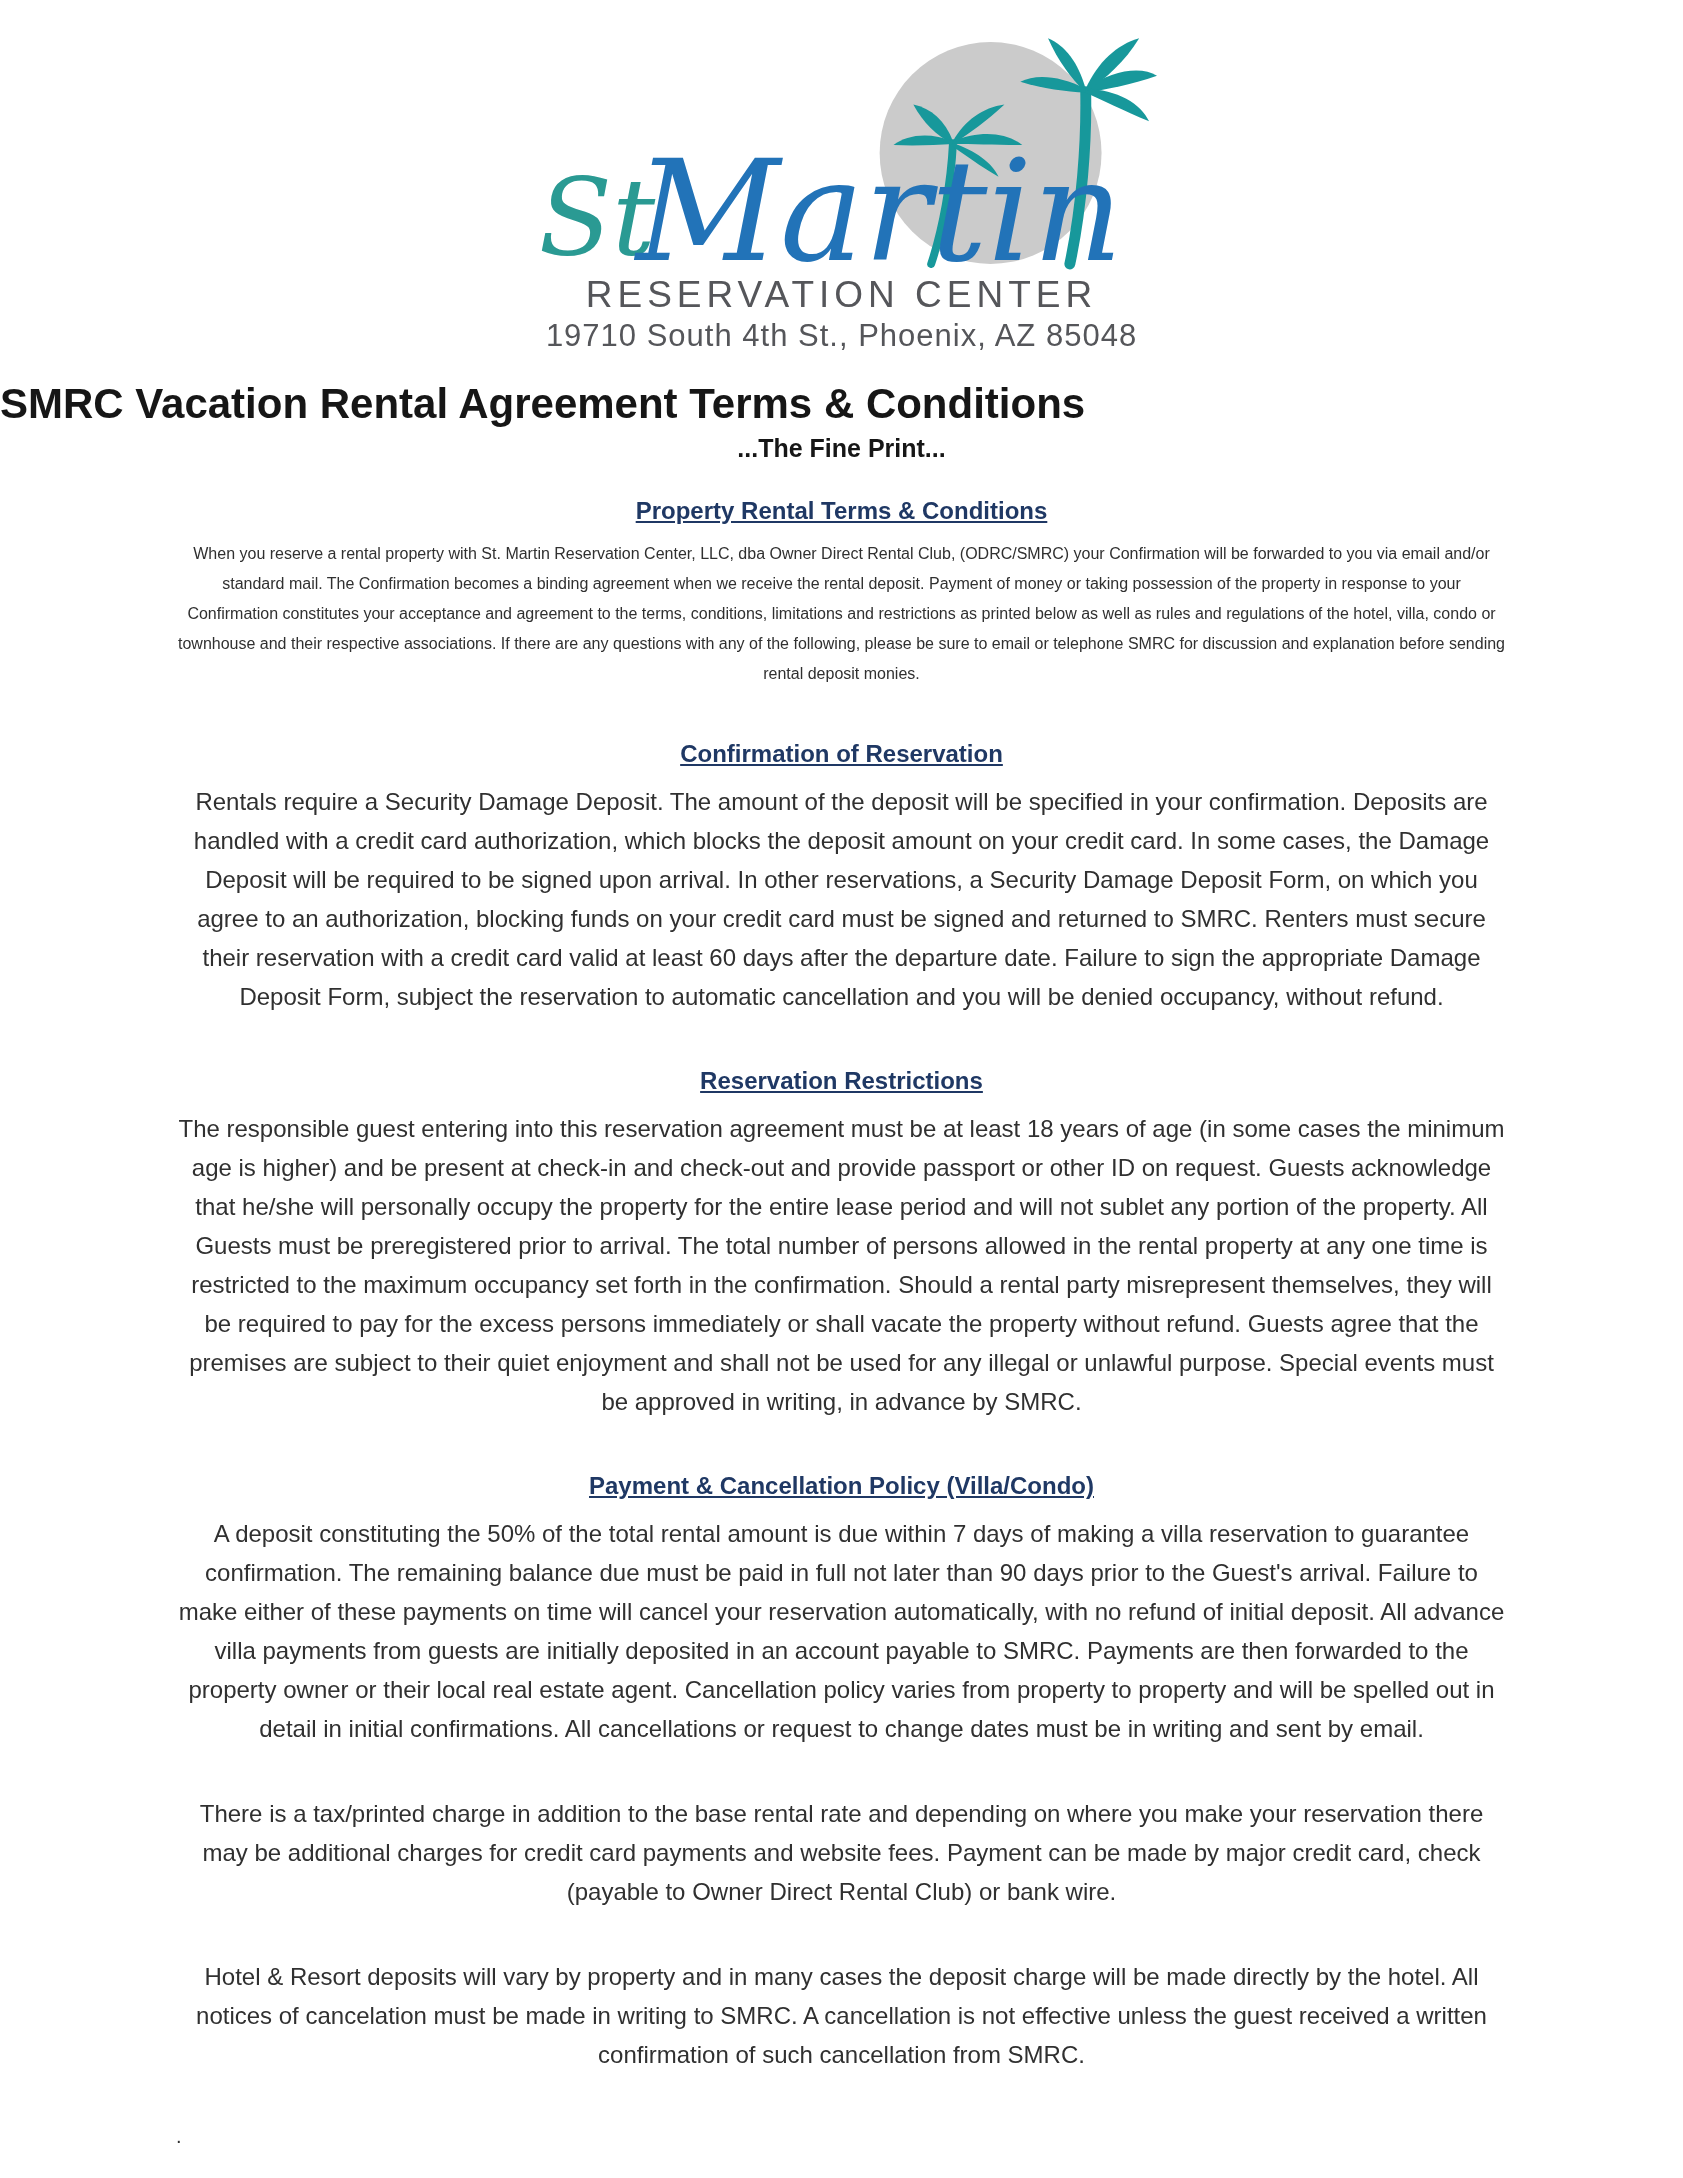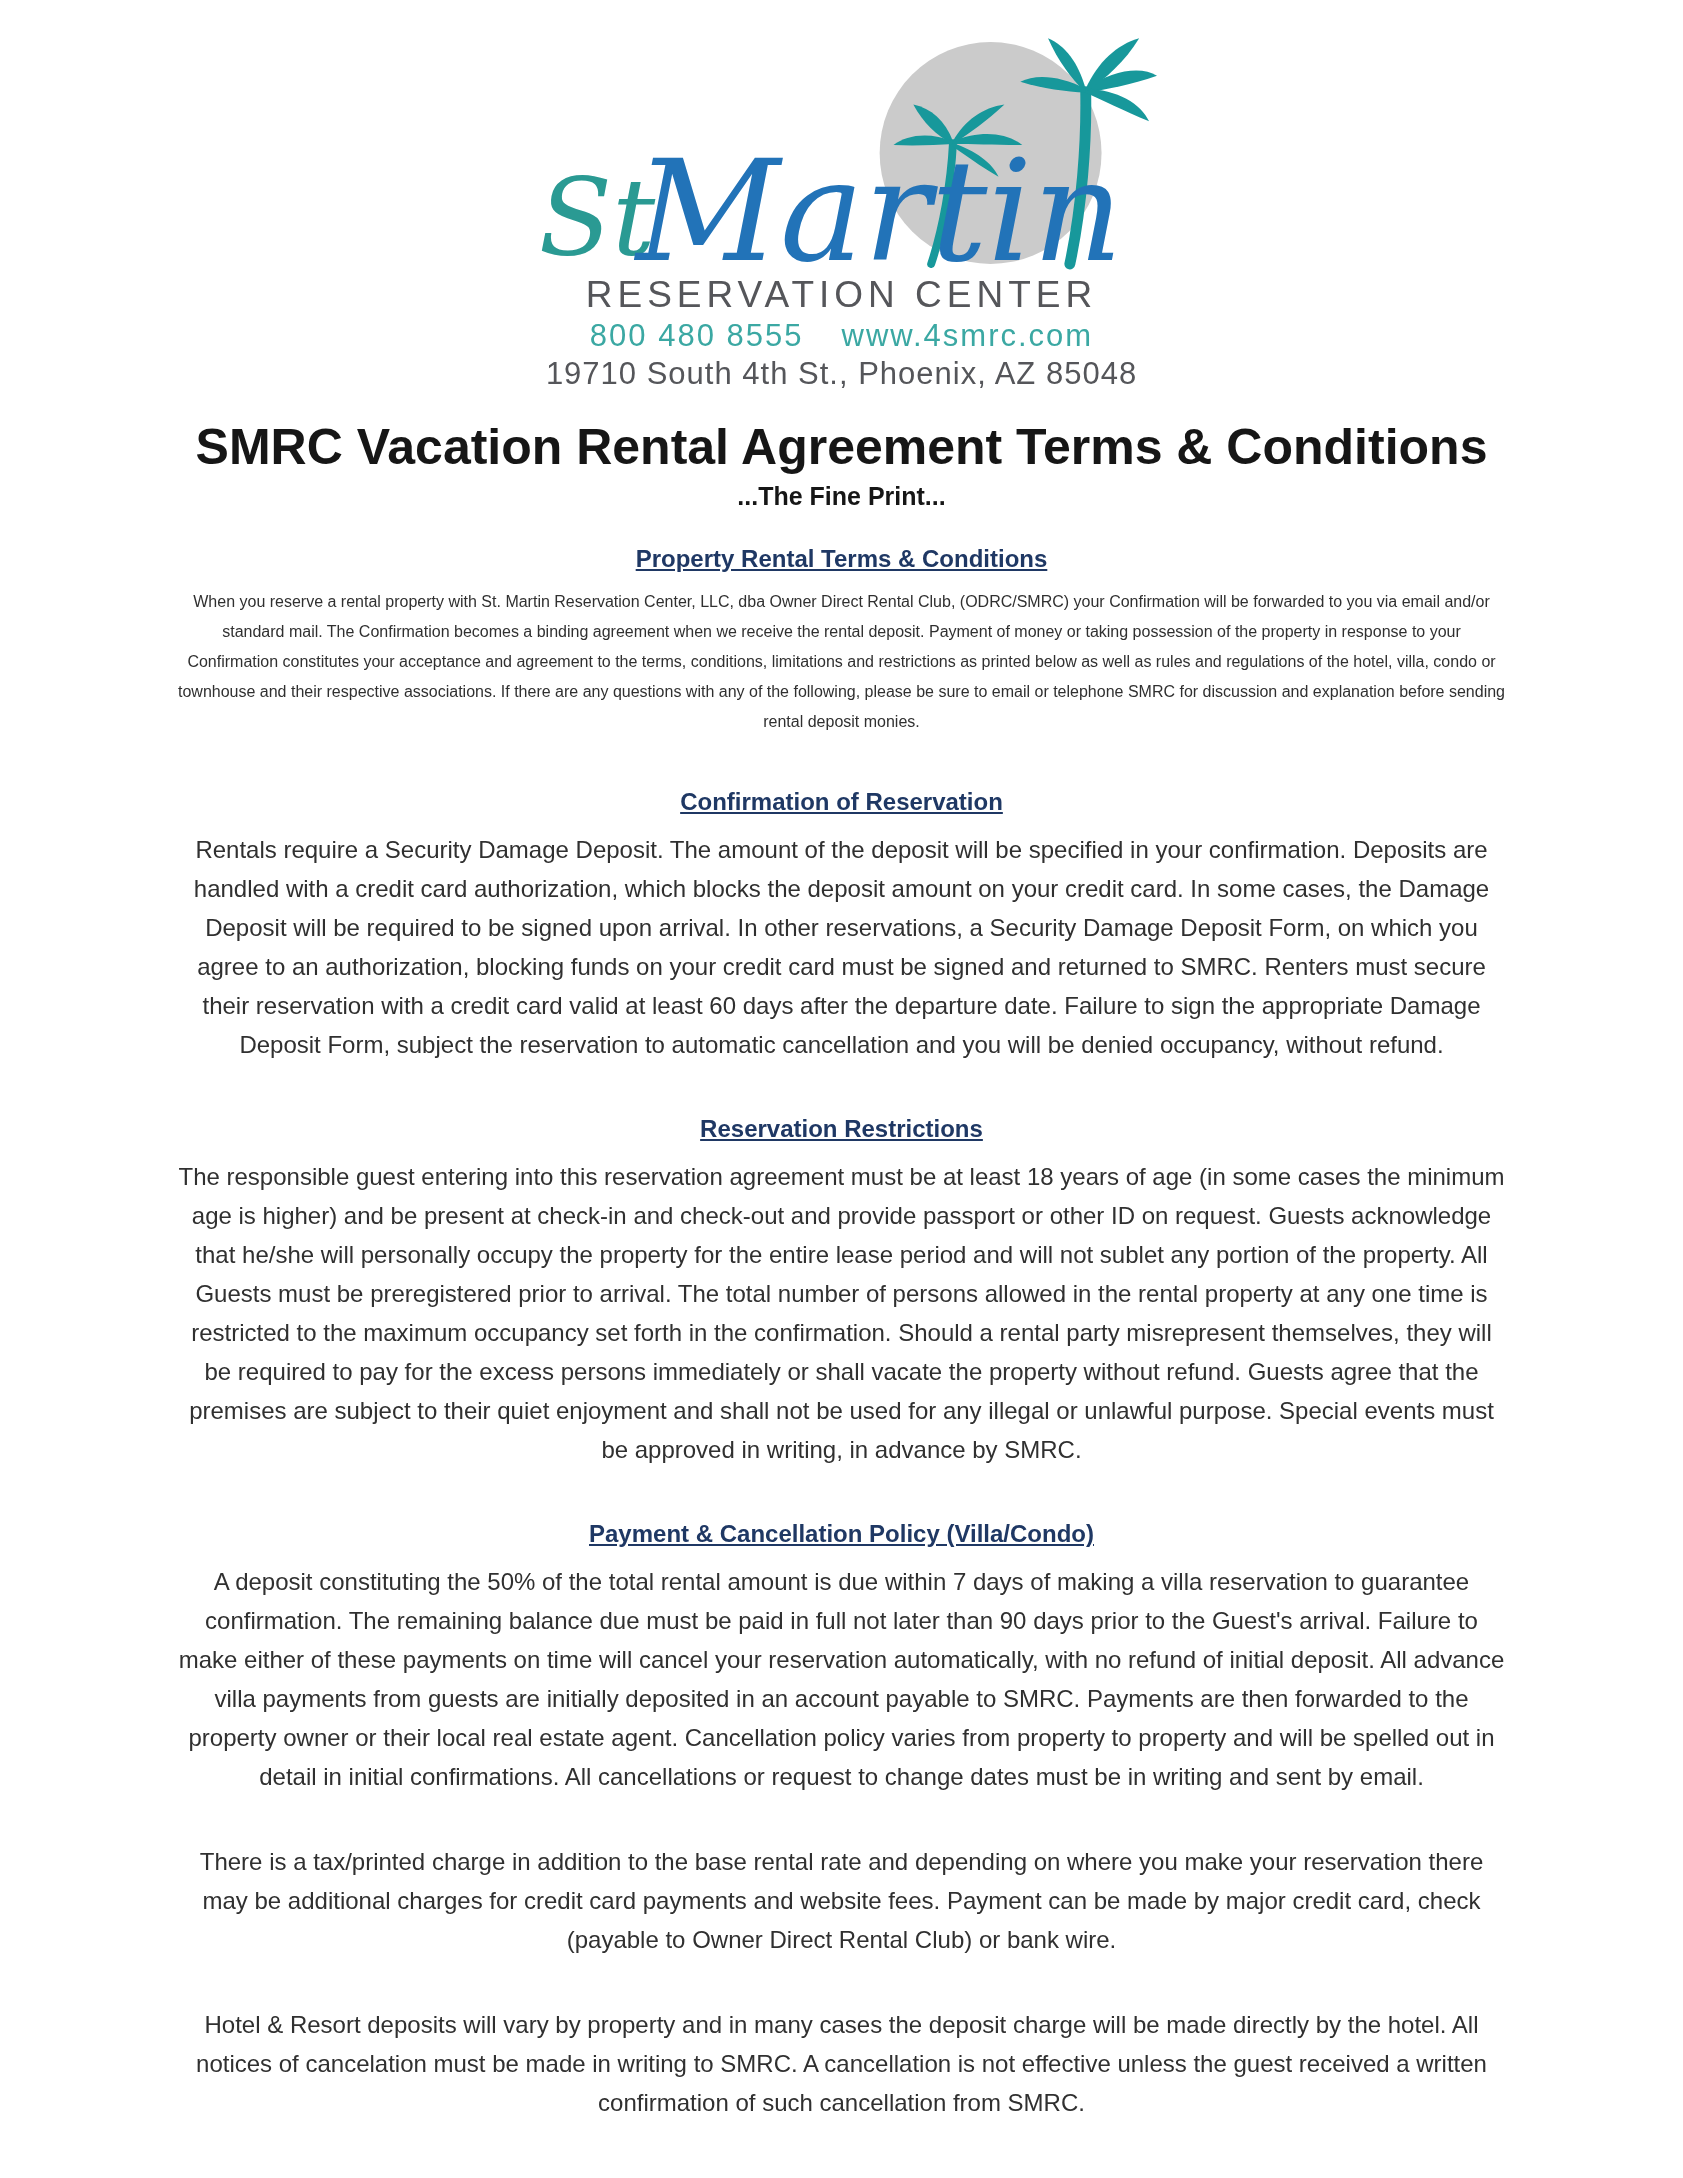--- a/index.html
+++ b/index.html
@@ -50,22 +50,22 @@
   .logo-line2 .gap { display: inline-block; width: 38px; }
   .logo-line3 {
     font-size: 31px;
     color: var(--gray-logo);
     letter-spacing: 1px;
     margin-top: 2px;
     white-space: nowrap;
   }
   
   .doc-title {
-    text-align: center;
-    font-size: 50px;
+    text-align: left;
+    font-size: 42px;
     font-weight: bold;
     color: var(--title-text);
     margin: 26px 0 0 0;
     letter-spacing: 0px;
   }
   .doc-subtitle {
     text-align: center;
     font-size: 25px;
     font-weight: bold;
     color: var(--title-text);
@@ -127,23 +127,20 @@
         <path d="M432 108 C 424 87, 410 75, 392 71 C 402 90, 416 102, 430 110 Z"></path>
         <path d="M432 108 C 409 99, 386 101, 372 112 C 394 113, 414 112, 432 111 Z"></path>
         <path d="M432 110 C 454 117, 472 130, 478 144 C 460 134, 443 121, 431 113 Z"></path>
       </g>
 
       <text class="logo-script-st" x="14" y="222" font-size="108" fill="#2a9a93">St</text>
       <text class="logo-script-martin" x="112" y="228" font-size="142" fill="#2273b8">Martin</text>
     </svg>
 
     <div class="logo-line1">RESERVATION CENTER</div>
-    <div class="logo-line2">
-      <span>800 480 8555</span><span class="gap"></span><span>www.4smrc.com</span>
-    </div>
     <div class="logo-line3">19710 South 4th St., Phoenix, AZ  85048</div>
   </div>
 
   <h1 class="doc-title">SMRC Vacation Rental Agreement Terms &amp; Conditions</h1>
   <div class="doc-subtitle">...The Fine Print...</div>
 
   <div class="content">
 
     <div class="section">
       <h2 class="sec-heading">Property Rental Terms &amp; Conditions</h2>

